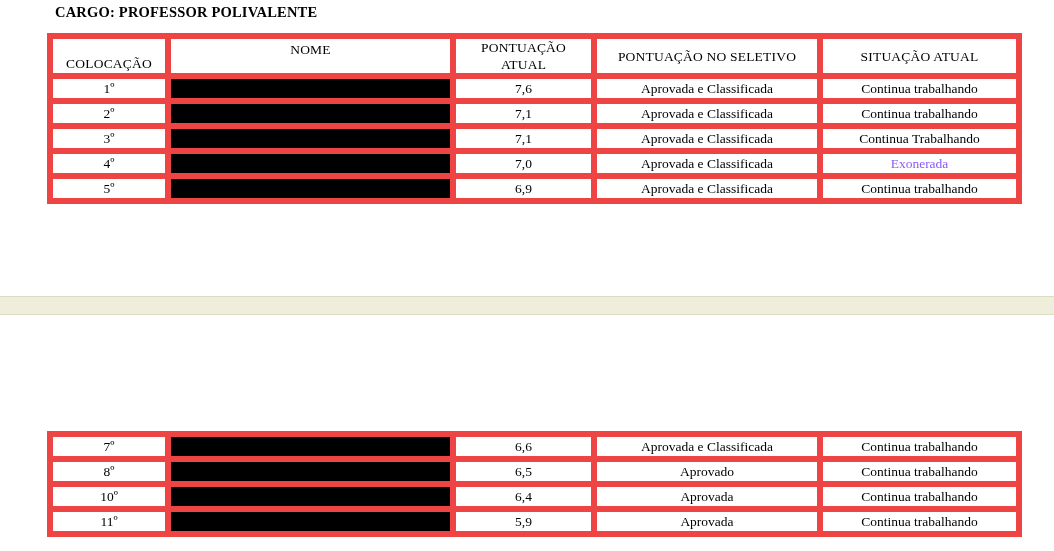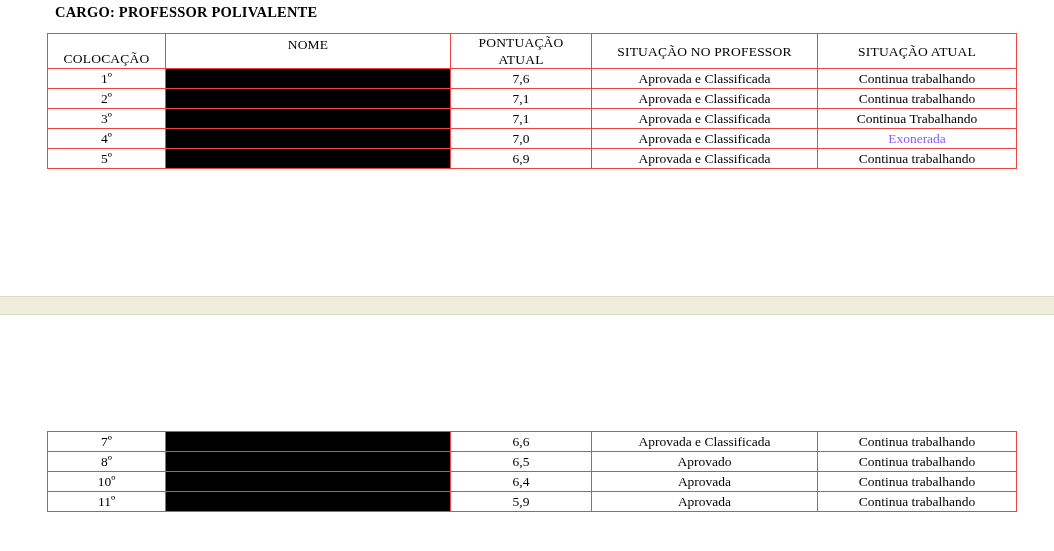--- a/index.html
+++ b/index.html
@@ -37,21 +37,21 @@
 
   table.doc-table {
     position: absolute;
     border-collapse: collapse;
     table-layout: fixed;
     font-size: 13.5px;
     color: #000;
   }
 
   table.doc-table td, table.doc-table th {
-    border: 1px solid #ef4444;
+    border: 6px solid #ef4444;
     padding: 0;
     text-align: center;
     vertical-align: middle;
     height: 19px;
     line-height: 17px;
     font-weight: normal;
   }
 
   
   .col-colocacao { width: 118px; }
@@ -141,21 +141,21 @@
       <col class="col-atual">
     </colgroup>
     <thead>
       <tr class="head-row">
         <td class="head-colocacao">COLOCAÇÃO</td>
         <td class="head-nome">NOME</td>
         <td class="head-pontuacao">
           <div>PONTUAÇÃO</div>
           <div>ATUAL</div>
         </td>
-        <td>SITUAÇÃO NO PROFESSOR</td>
+        <td>PONTUAÇÃO NO SELETIVO</td>
         <td>SITUAÇÃO ATUAL</td>
       </tr>
     </thead>
     <tbody>
       <tr>
         <td>1º</td>
         <td class="redacted"></td>
         <td>7,6</td>
         <td>Aprovada e Classificada</td>
         <td>Continua trabalhando</td>

